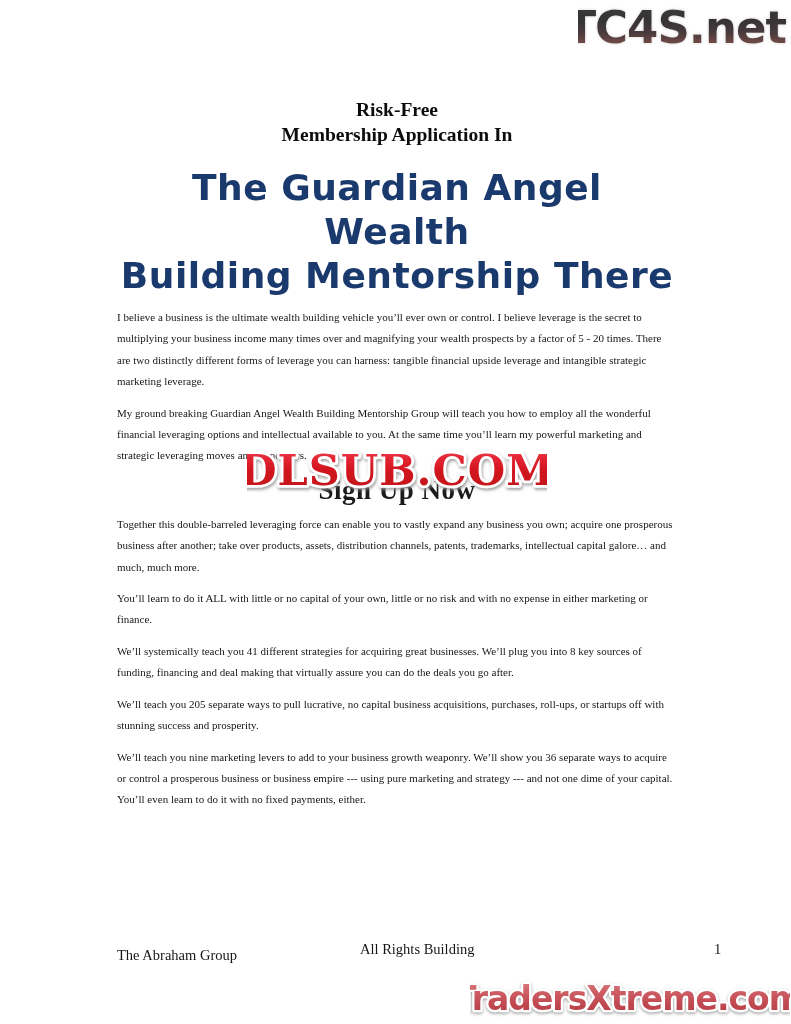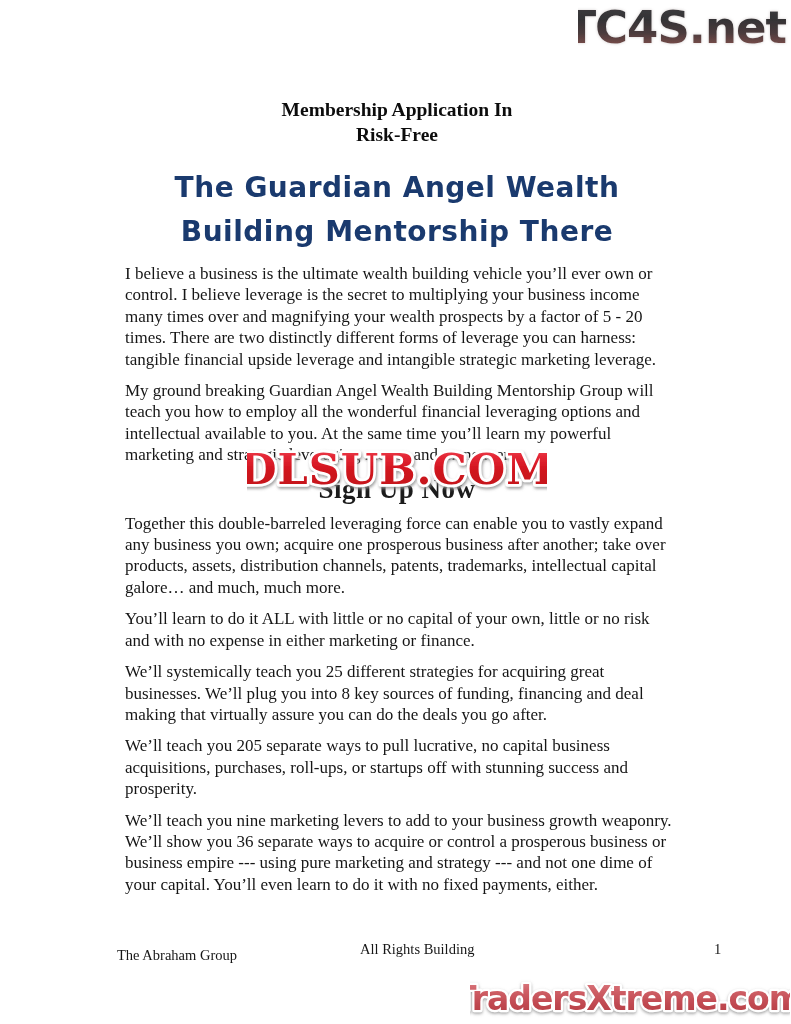--- a/index.html
+++ b/index.html
@@ -23,28 +23,28 @@
     font-weight:bold;
     font-size:19.5px;
     line-height:25px;
     color:#0c0c0c;
   }
   .title{
     margin:19px 0 0 0;
     text-align:center;
     font-family:"DejaVu Sans","Liberation Sans",sans-serif;
     font-weight:bold;
-    font-size:28px;
+    font-size:36px;
     line-height:44px;
     letter-spacing:.5px;
     color:#1a3a6e;
   }
   .content p{
-    margin:0 0 10px 8px;
-    font-size:17px;
+    margin:0 0 10px 0;
+    font-size:11px;
     line-height:21.4px;
     color:#161616;
   }
   .content p.first{margin-top:9px;}
   .signup-wrap{
     position:relative;
     text-align:center;
     height:27px;
     line-height:27px;
     margin:0 0 10px 0;
@@ -87,22 +87,22 @@
       <filter id="glowTC" x="-20%" y="-20%" width="140%" height="140%">
         <feDropShadow dx="0" dy="0" stdDeviation="1.6" flood-color="#cfc7c7" flood-opacity="0.9"></feDropShadow>
       </filter>
     </defs>
     <text x="208" y="42" text-anchor="end" font-family="DejaVu Sans, Liberation Sans, sans-serif" font-weight="bold" font-size="45" letter-spacing="-1" fill="url(#gradTC)" filter="url(#glowTC)">TC4S.net</text>
   </svg>
 
   <div class="content">
 
     <div class="subhead">
+      <div>Risk-Free</div>
       <div>Membership Application In</div>
-      <div>Risk-Free</div>
     </div>
 
     <div class="title">
       <div>The Guardian Angel Wealth</div>
       <div>Building Mentorship There</div>
     </div>
 
     <p class="first">I believe a business is the ultimate wealth building vehicle you’ll ever own or control.   I believe leverage is the secret to multiplying your business income many times over and magnifying your wealth prospects by a factor of 5 - 20 times.  There are two distinctly different forms of leverage you can harness: tangible financial upside leverage and intangible strategic marketing leverage.</p>
     <p>My ground breaking Guardian Angel Wealth Building Mentorship Group will teach you how to employ all the wonderful financial leveraging options and intellectual available to you.  At the same time you’ll learn my powerful marketing and strategic leveraging moves and maneuvers.</p>
 
@@ -120,21 +120,21 @@
           <filter id="shDL" x="-15%" y="-15%" width="130%" height="140%">
             <feDropShadow dx="1" dy="2" stdDeviation="1.8" flood-color="#8f8f8f" flood-opacity="0.85"></feDropShadow>
           </filter>
         </defs>
         <text x="150" y="41" text-anchor="middle" font-family="DejaVu Serif, Liberation Serif, serif" font-weight="bold" font-size="43" letter-spacing="1" fill="url(#gradDL)" stroke="#ffffff" stroke-width="5.5" stroke-linejoin="round" paint-order="stroke" filter="url(#shDL)">DLSUB.COM</text>
       </svg>
     </div>
 
     <p>Together this double-barreled leveraging force can enable you to vastly expand any business you own; acquire one prosperous business after another; take over products, assets, distribution channels, patents, trademarks, intellectual capital galore… and much, much more.</p>
     <p>You’ll learn to do it ALL with little or no capital of your own, little or no risk and with no expense in either marketing or finance.</p>
-    <p>We’ll systemically teach you 25 different strategies for acquiring great businesses. We’ll plug you into 8 key sources of funding, financing and deal making that virtually assure you can do the deals you go after.</p>
+    <p>We’ll systemically teach you 41 different strategies for acquiring great businesses. We’ll plug you into 8 key sources of funding, financing and deal making that virtually assure you can do the deals you go after.</p>
     <p>We’ll teach you 205 separate ways to pull lucrative, no capital business acquisitions, purchases, roll-ups, or startups off with stunning success and prosperity.</p>
     <p>We’ll teach you nine marketing levers to add to your business growth weaponry.  We’ll show you 36 separate ways to acquire or control a prosperous business or business empire --- using pure marketing and strategy --- and not one dime of your capital.  You’ll even learn to do it with no fixed payments, either.</p>
 
   </div>
 
   <div class="footer">
     <span class="f-left">The Abraham Group</span>
     <span class="f-center">All Rights Building</span>
     <span class="f-right">1</span>
   </div>

